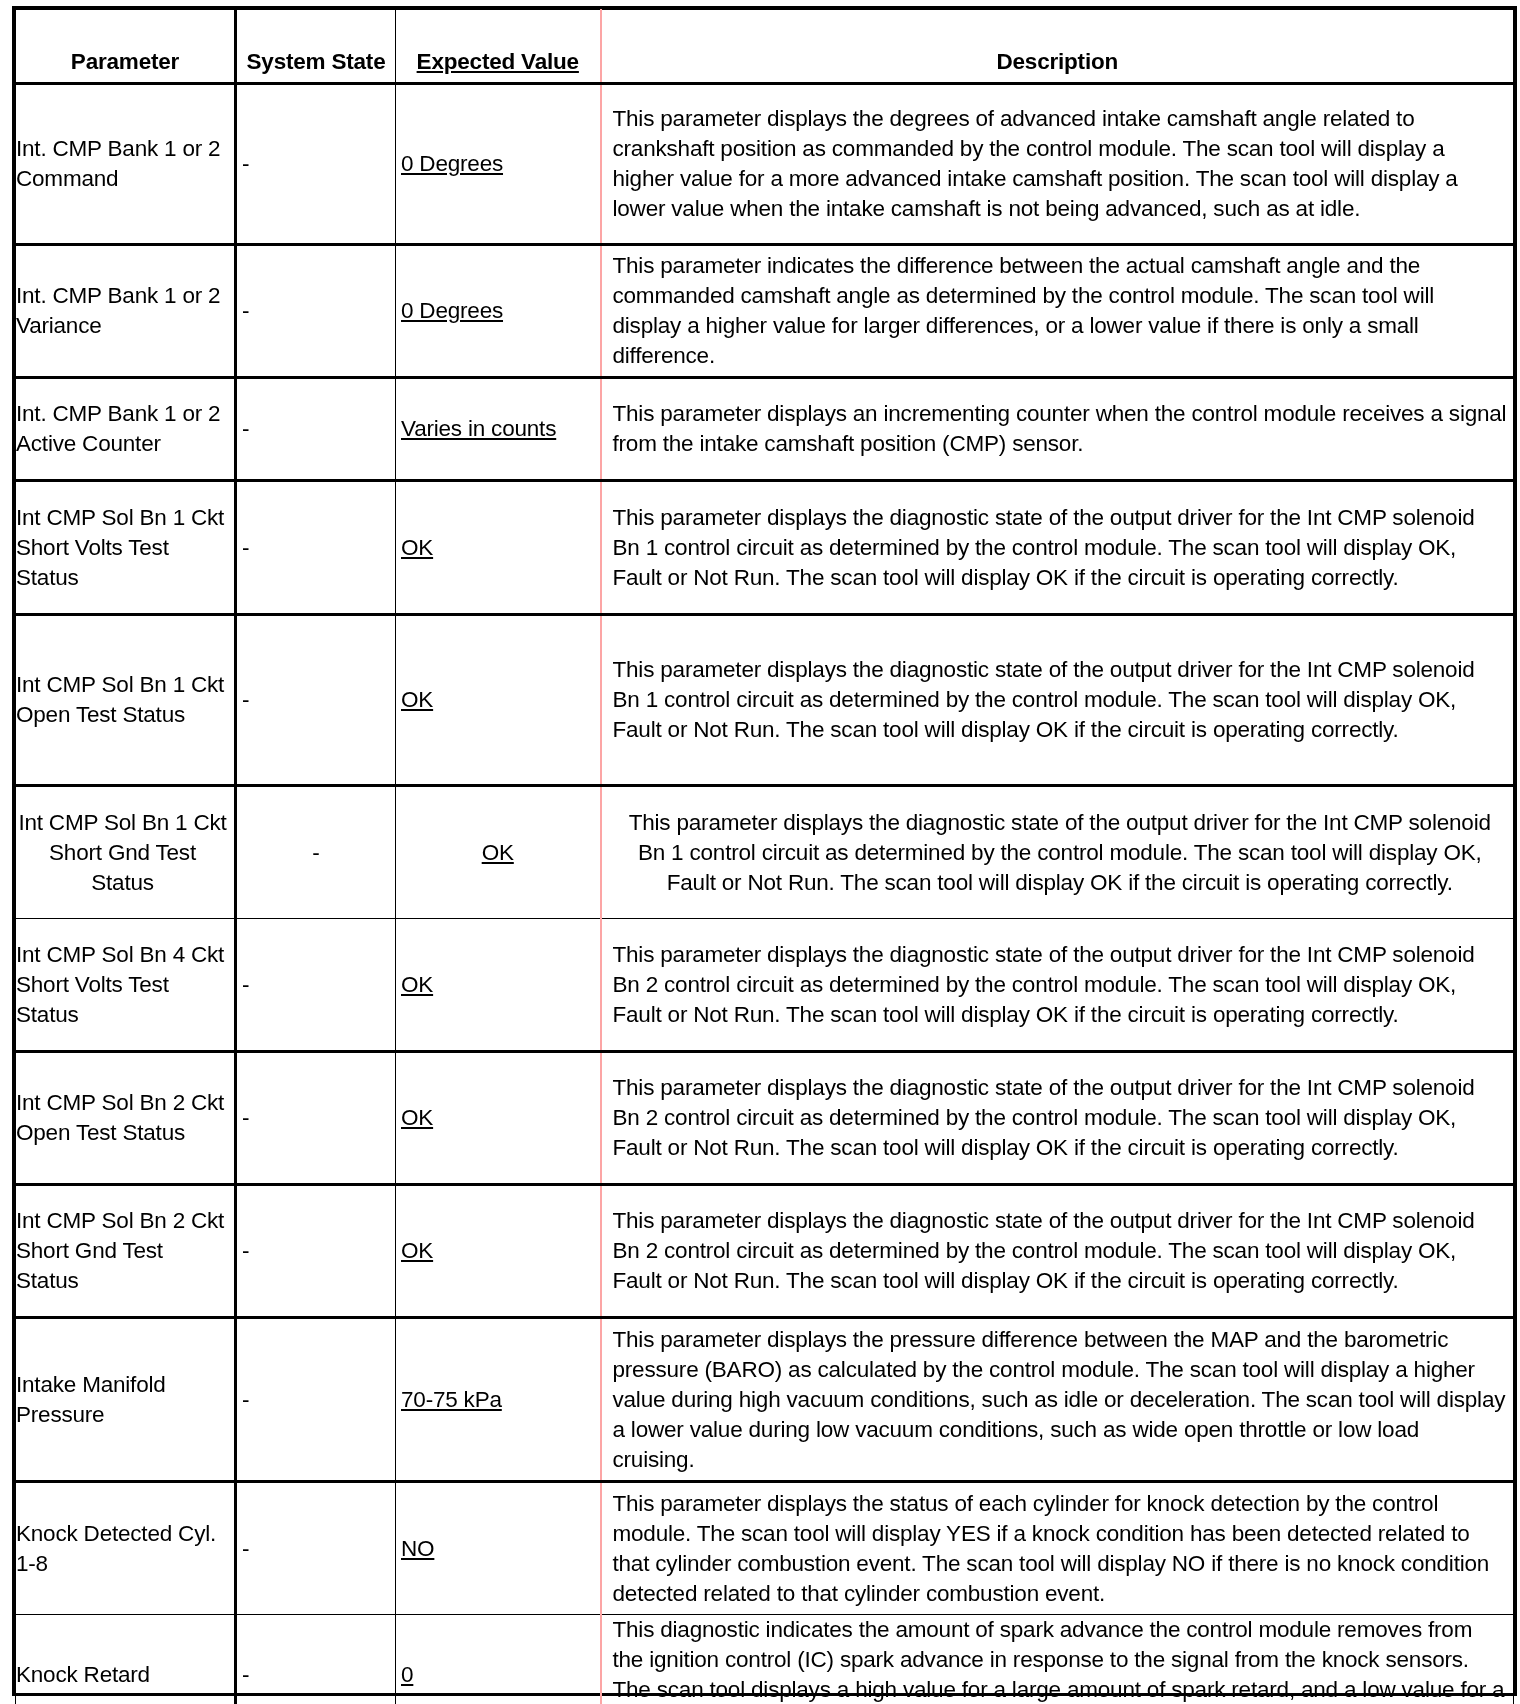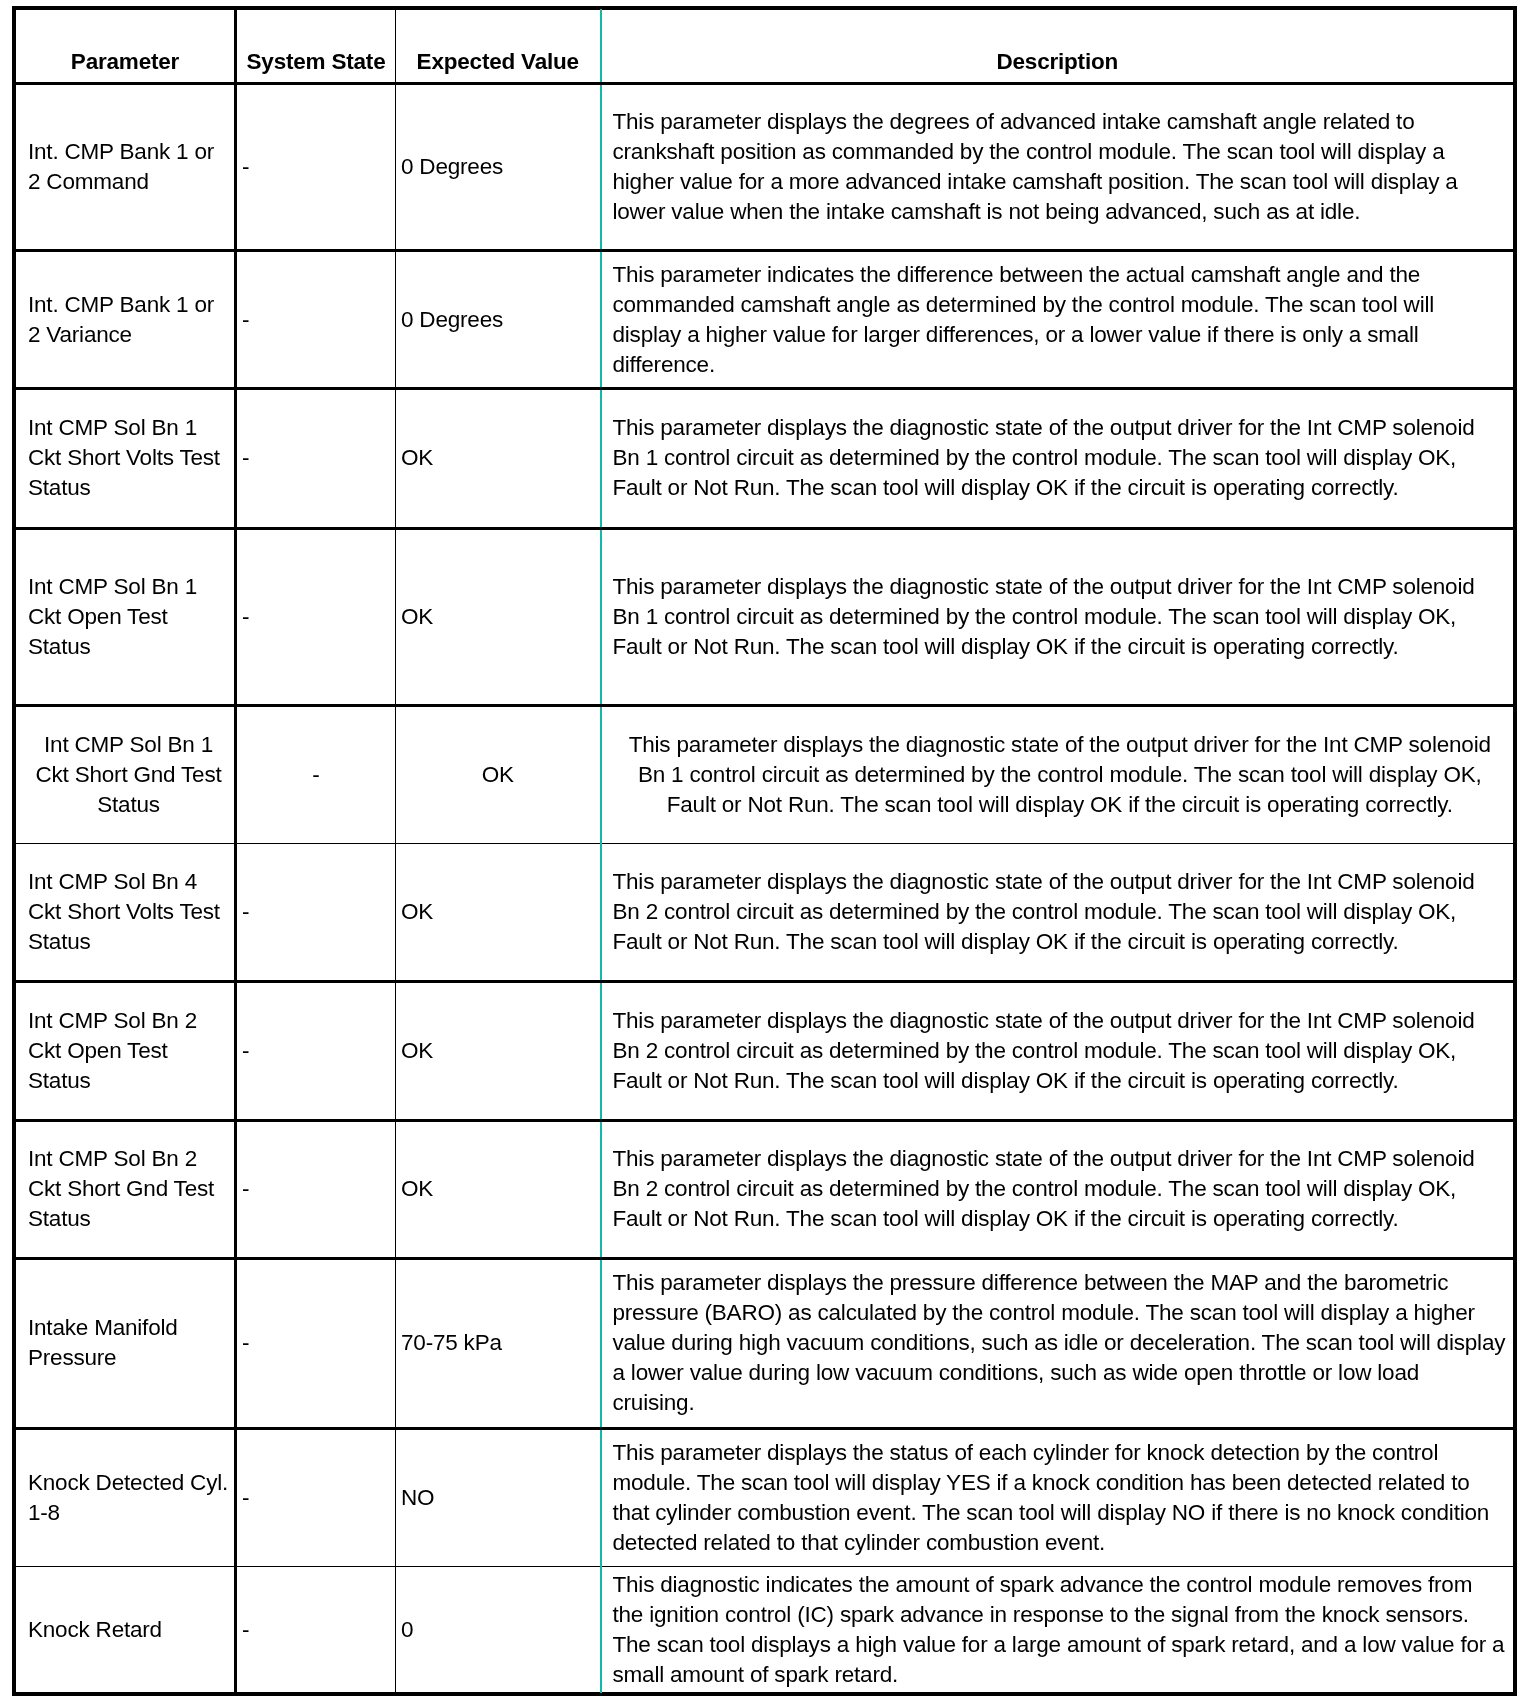--- a/index.html
+++ b/index.html
@@ -47,22 +47,22 @@
     text-align: center;
     vertical-align: bottom;
     padding-bottom: 6px;
     line-height: 28px;
   }
   thead tr { height: 74px; }
   thead th { border-bottom: 3px solid #000; }
   
   td.col-param, th.col-param { border-right: 3px solid #000; }
   td.col-state, th.col-state { border-right: 1.5px solid #000; }
-  td.col-expected, th.col-expected { border-right: 2px solid #14b8a6; }
-  td.col-param { padding-left: 12px; }
+  td.col-expected, th.col-expected { border-right: 2px solid #fca5a5; text-decoration: underline; }
+  td.col-param { padding-left: 0; }
   td.col-desc { padding-left: 11px; padding-right: 6px; }
   tr.r0 { height: 161px; }
   tr.r1 { height: 133px; }
   tr.r2 { height: 103px; }
   tr.r3 { height: 134px; }
   tr.r4 { height: 171px; }
   tr.r5 { height: 133px; text-align: center; }
   tr.r6 { height: 133px; }
   tr.r7 { height: 133px; }
   tr.r8 { height: 133px; }
@@ -95,20 +95,26 @@
         <td class="col-param">Int. CMP Bank 1 or 2 Command</td>
         <td class="col-state">-</td>
         <td class="col-expected">0 Degrees</td>
         <td class="col-desc">This parameter displays the degrees of advanced intake camshaft angle related to crankshaft position as commanded by the control module. The scan tool will display a higher value for a more advanced intake camshaft position. The scan tool will display a lower value when the intake camshaft is not being advanced, such as at idle.</td>
       </tr>
       <tr class="r1 thick-bottom">
         <td class="col-param">Int. CMP Bank 1 or 2 Variance</td>
         <td class="col-state">-</td>
         <td class="col-expected">0 Degrees</td>
         <td class="col-desc">This parameter indicates the difference between the actual camshaft angle and the commanded camshaft angle as determined by the control module. The scan tool will display a higher value for larger differences, or a lower value if there is only a small difference.</td>
+      </tr>
+      <tr class="r2 thick-bottom">
+        <td class="col-param">Int. CMP Bank 1 or 2 Active Counter</td>
+        <td class="col-state">-</td>
+        <td class="col-expected">Varies in counts</td>
+        <td class="col-desc">This parameter displays an incrementing counter when the control module receives a signal from the intake camshaft position (CMP) sensor.</td>
       </tr>
       <tr class="r3 thick-bottom">
         <td class="col-param">Int CMP Sol Bn 1 Ckt Short Volts Test Status</td>
         <td class="col-state">-</td>
         <td class="col-expected">OK</td>
         <td class="col-desc">This parameter displays the diagnostic state of the output driver for the Int CMP solenoid Bn 1 control circuit as determined by the control module. The scan tool will display OK, Fault or Not Run. The scan tool will display OK if the circuit is operating correctly.</td>
       </tr>
       <tr class="r4 thick-bottom">
         <td class="col-param">Int CMP Sol Bn 1 Ckt Open Test Status</td>
         <td class="col-state">-</td>

